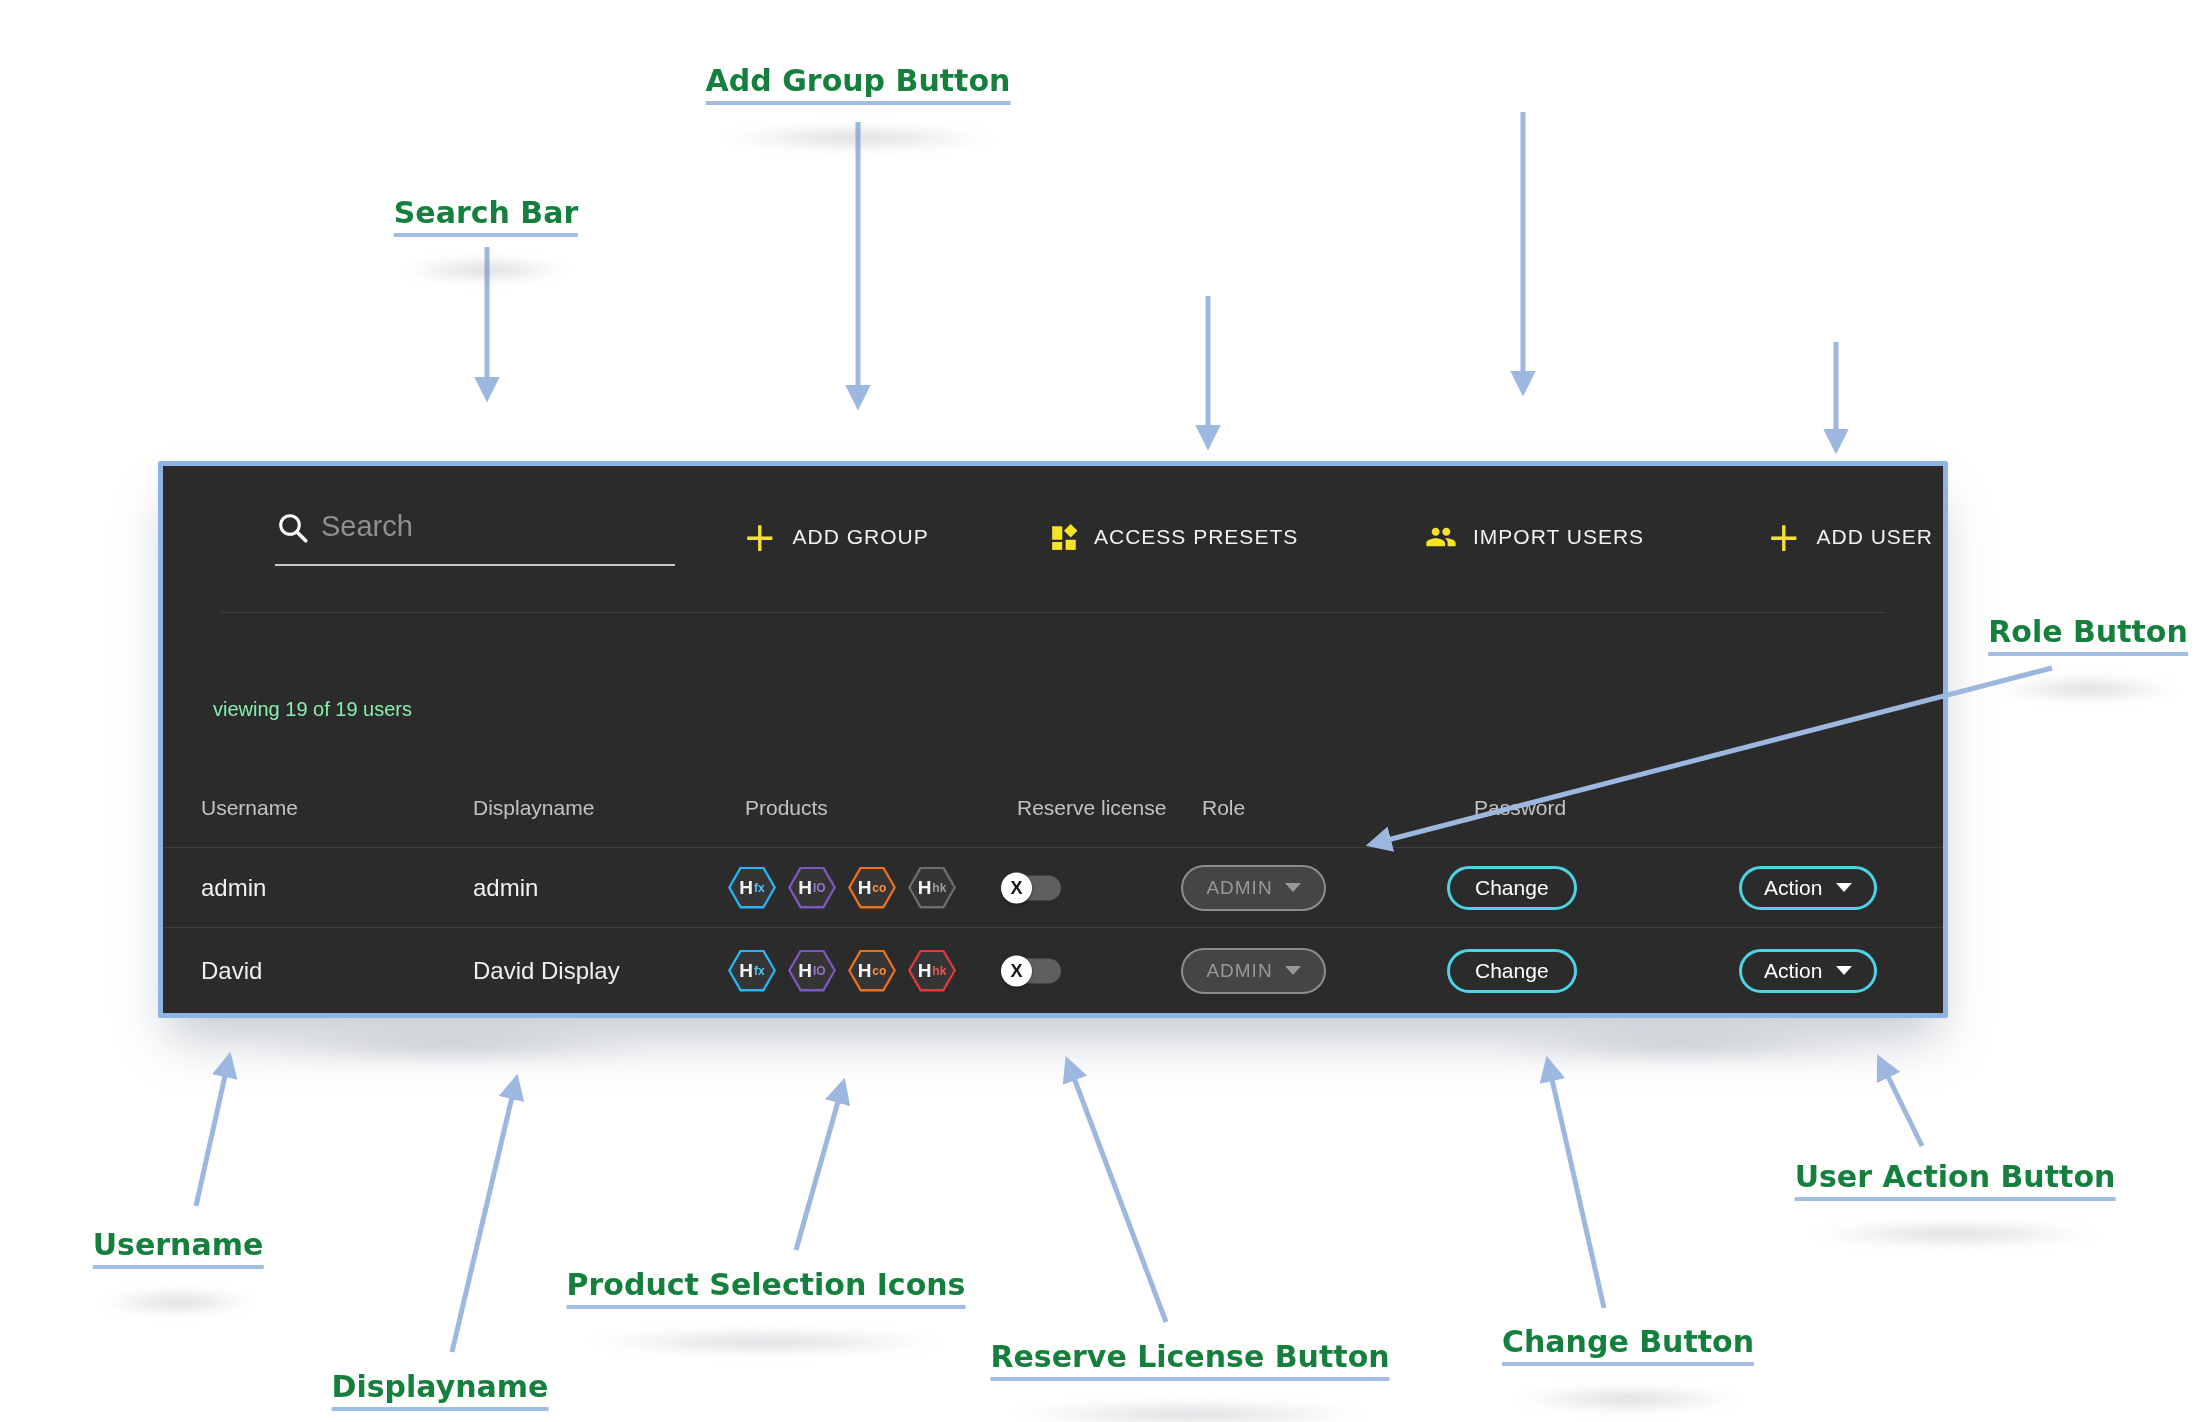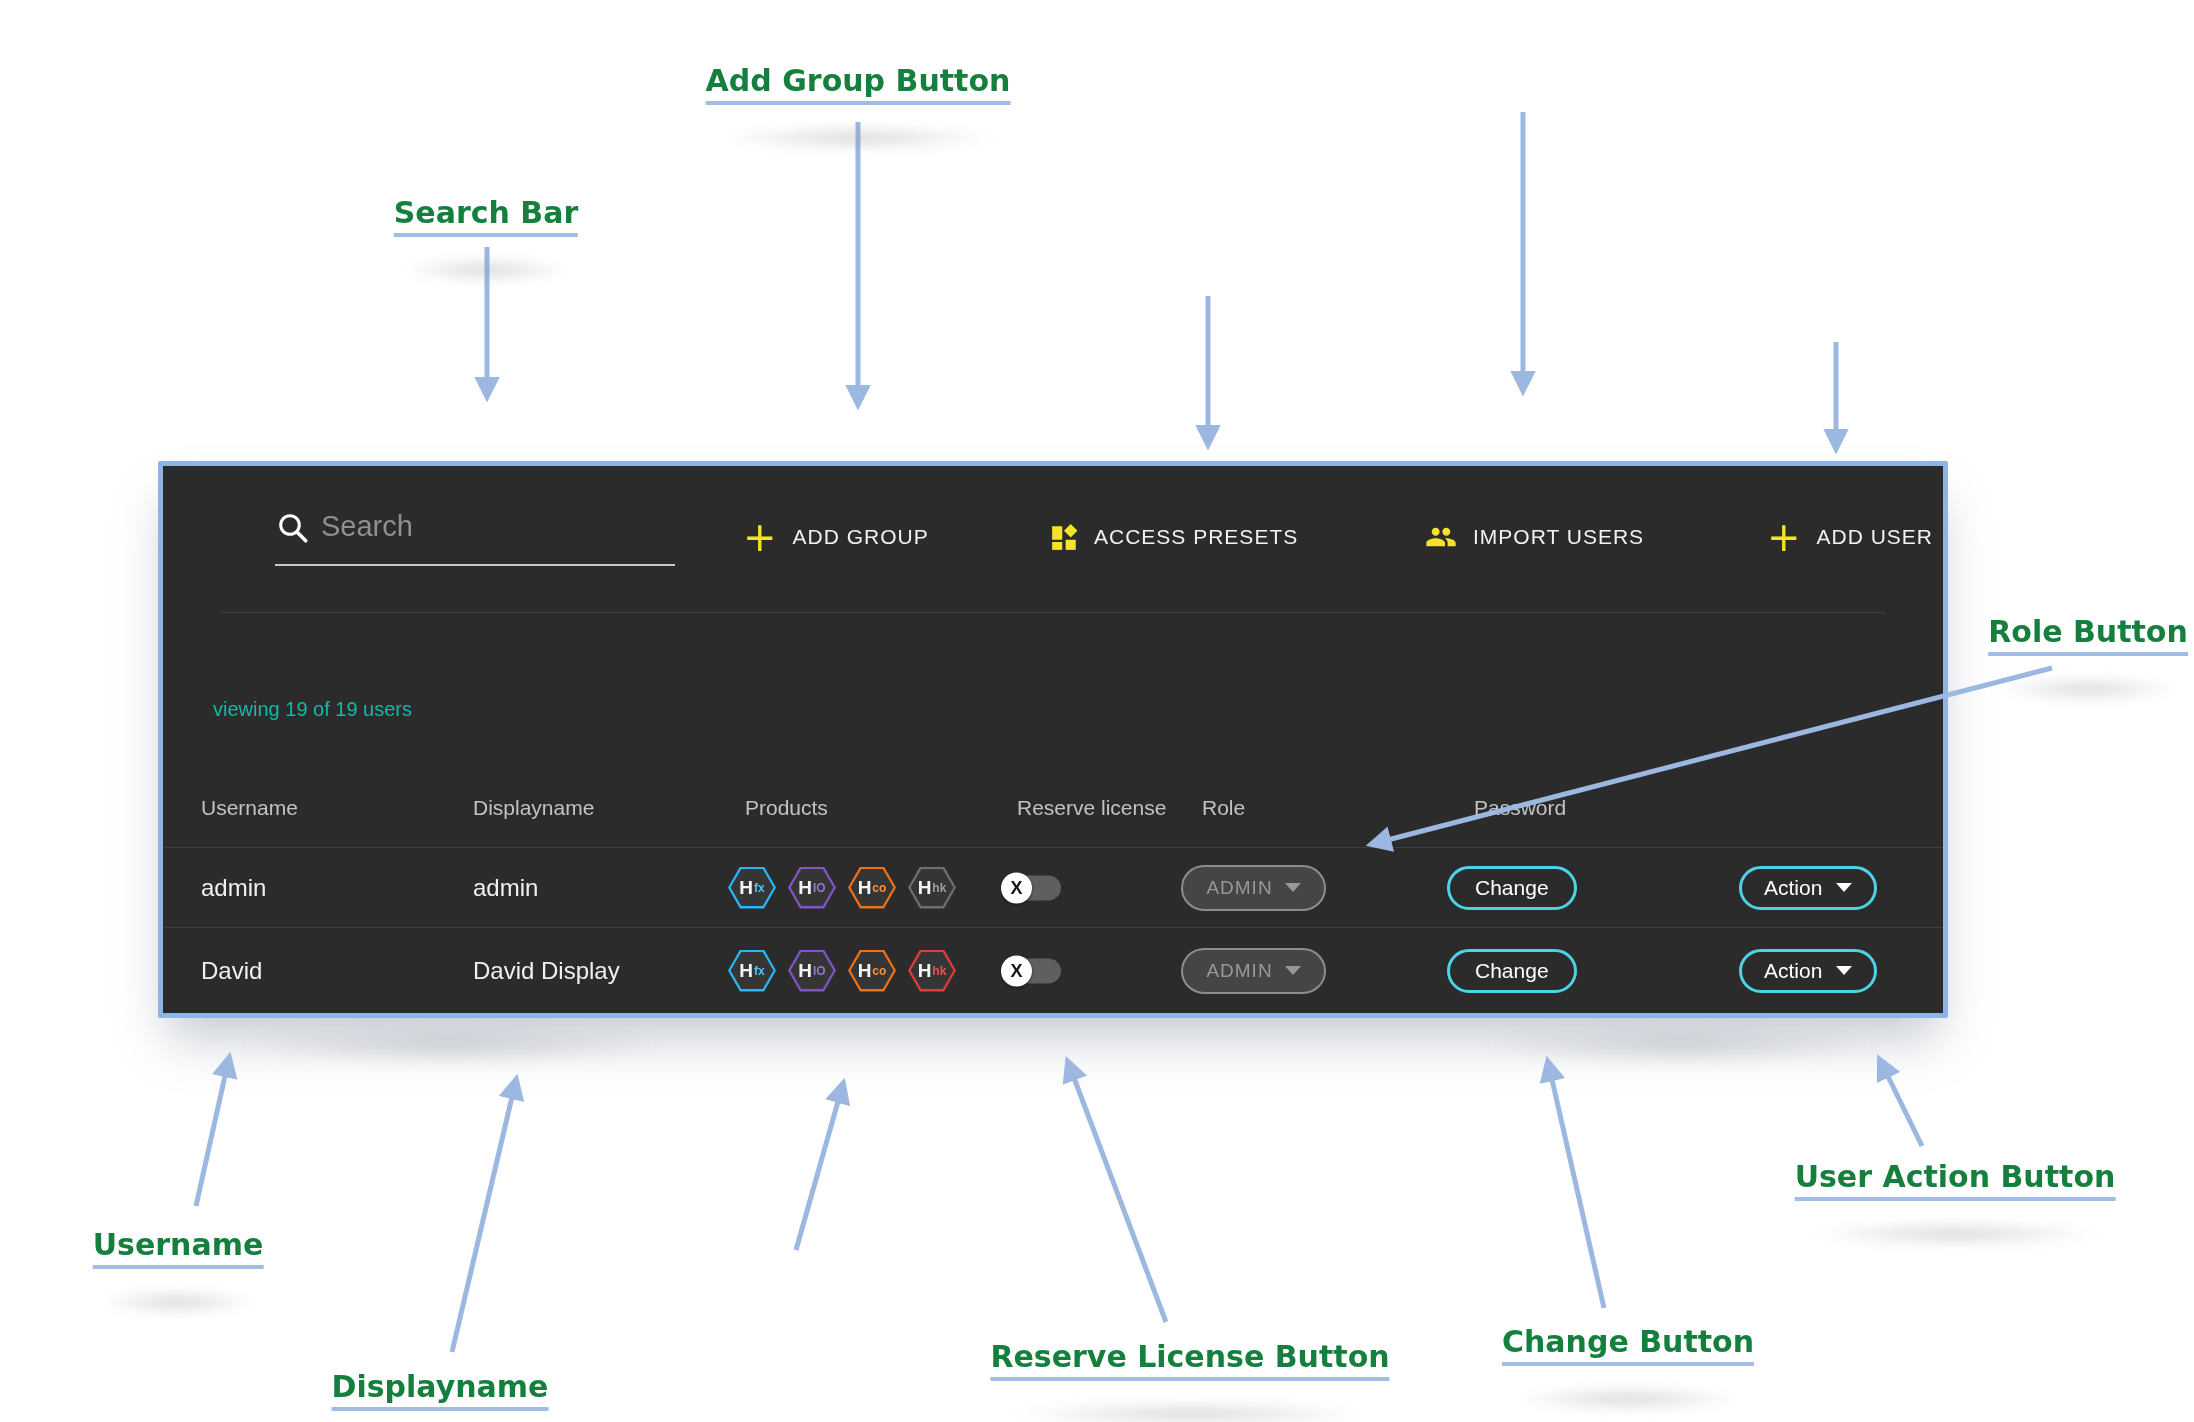--- a/index.html
+++ b/index.html
@@ -33,21 +33,21 @@
   .search-wrap input::placeholder { color:#8f8f8f; }
   .search-line { position:absolute; left:0; top:62px; width:400px; height:2px; background:#c9c9c9; }
 
   .tbtn { position:absolute; top:48px; height:46px; display:flex; align-items:center; gap:16px;
           background:transparent; border:none; cursor:pointer; }
   .tbtn .plus { color:#f5e32a; font-size:40px; font-weight:400; line-height:40px;
           font-family:"DejaVu Sans", sans-serif; }
   .tbtn .tlabel { color:#f2f2f2; font-size:21px; letter-spacing:1px; font-weight:500;
           font-family:"Liberation Sans", sans-serif; }
 
-  .summary { position:absolute; left:50px; top:232px; color:#14b8a6; font-size:20px; }
+  .summary { position:absolute; left:50px; top:232px; color:#86efac; font-size:20px; }
 
   .thead span { position:absolute; top:330px; color:#c2c2c2; font-size:21px; }
 
   .trow { position:absolute; left:0; width:100%; }
   .cell { position:absolute; top:50%; transform:translateY(-50%); color:#f0f0f0; font-size:24px; }
 
   
   .products { position:absolute; left:565px; top:50%; transform:translateY(-50%);
               display:flex; gap:12px; }
   .hex { position:relative; width:48px; height:42px; display:block;
@@ -109,20 +109,21 @@
       <line x1="1604" y1="1308" x2="1548" y2="1062" marker-end="url(#ah)"></line>
       <line x1="1922" y1="1146" x2="1880" y2="1060" marker-end="url(#ah)"></line>
     </g>
   </svg>
 
   <div class="callout" style="left:486px;top:216px"><span class="ul">Search Bar</span></div>
   <div class="callout" style="left:858px;top:84px"><span class="ul">Add Group Button</span></div>
   <div class="callout" style="left:2088px;top:635px"><span class="ul">Role Button</span></div>
   <div class="callout" style="left:178px;top:1248px"><span class="ul">Username</span></div>
   <div class="callout" style="left:440px;top:1390px"><span class="ul">Displayname</span></div>
+  <div class="callout" style="left:766px;top:1288px"><span class="ul">Product Selection Icons</span></div>
   <div class="callout" style="left:1190px;top:1360px"><span class="ul">Reserve License Button</span></div>
   <div class="callout" style="left:1628px;top:1345px"><span class="ul">Change Button</span></div>
   <div class="callout" style="left:1955px;top:1180px"><span class="ul">User Action Button</span></div>
 
   <div class="shadow-blob" style="left:170px;top:1022px;width:560px;height:46px"></div>
   <div class="shadow-blob" style="left:1420px;top:1022px;width:520px;height:46px"></div>
 
   <div class="panel">
 
     <div class="search-wrap">

